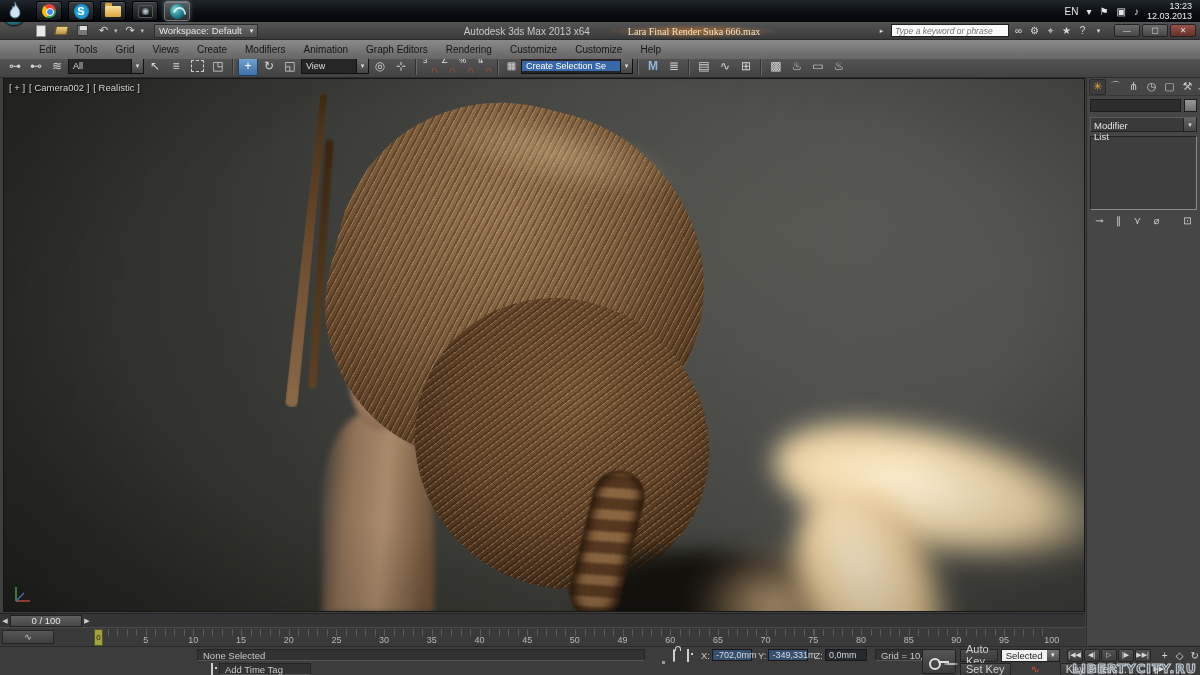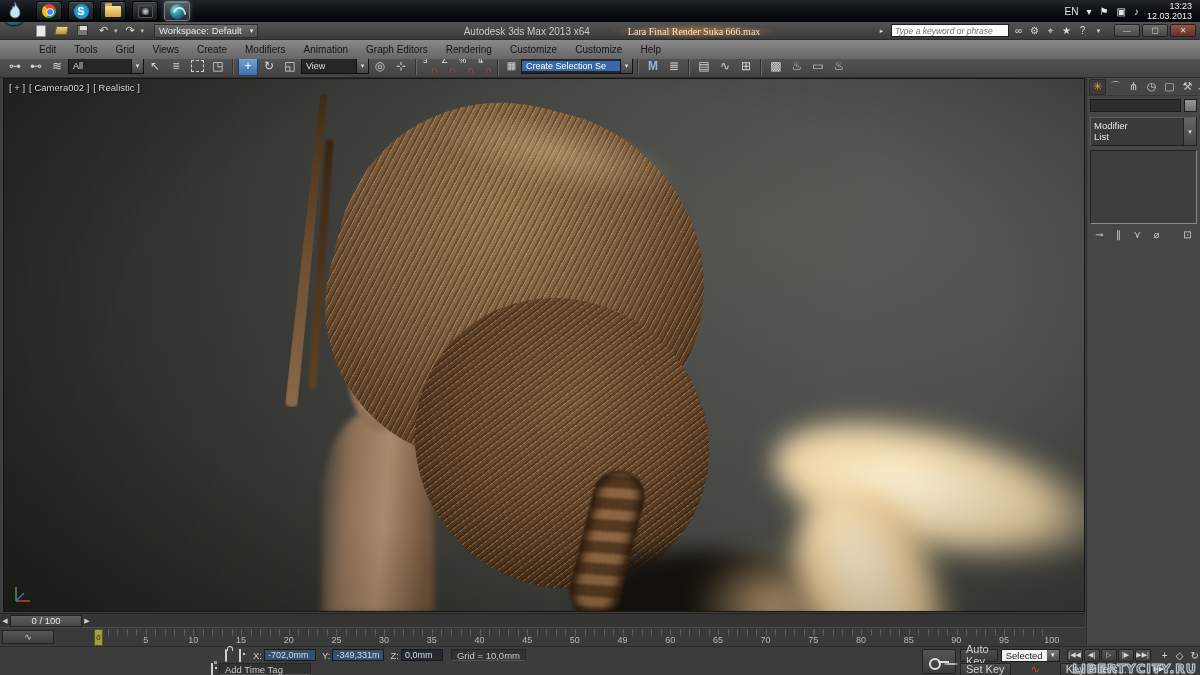--- a/index.html
+++ b/index.html
@@ -131,21 +131,21 @@
   
   .cmdpanel { position:absolute; left:1086px; top:78px; width:114px; height:567px; background:#464646;
     border-left:1px solid #2c2c2c; z-index:6; }
   .cp-tabs { display:flex; align-items:center; height:18px; padding:1px 2px; gap:1px; border-bottom:1px solid #383838; }
   .cp-tab { width:17px; height:16px; display:flex; align-items:center; justify-content:center; font-size:11px; color:#c9c9c9; }
   .cp-tab:first-child { color:#e8a33d; background:#3c3c3c; border:1px solid #2a2a2a; border-radius:2px; }
   .cp-arrow { margin-left:auto; color:#c9c9c9; font-size:9px; }
   .cp-namerow { display:flex; align-items:center; gap:3px; padding:3px 3px 2px; }
   .cp-name { flex:1; height:13px; background:#2d2d2d; border:1px solid #1c1c1c; }
   .cp-swatch { width:13px; height:13px; background:linear-gradient(#9a9a9a,#6f6f6f); border:1px solid #1c1c1c; }
-  .cp-modlist { display:flex; margin:3px 3px 0; height:29px; background:#3a3a3a; border:1px solid #5c5c5c;
+  .cp-modlist { display:flex; margin:3px 3px 0; height:15px; background:#3a3a3a; border:1px solid #5c5c5c;
     border-right-color:#222; border-bottom-color:#222;gap:35px; }
   .cp-modlist .lbl { flex:1; color:#e6e6e6; font-size:9.5px; padding:2px 3px; }
   .cp-modlist .arr { width:13px; background:linear-gradient(#666,#444); border-left:1px solid #222; color:#ddd;
     font-size:7px; display:flex; align-items:center; justify-content:center; }
   .cp-stack { margin:4px 3px 0; height:74px; background:#3e3e3e; border:1px solid #222;
     border-right-color:#8a8a8a; border-bottom-color:#8a8a8a; }
   .cp-stackbtns { display:flex; align-items:center; gap:2px; padding:3px 4px; }
   .cp-sbtn { width:17px; height:14px; display:flex; align-items:center; justify-content:center; color:#d2d2d2;
     font-size:10px; border-radius:2px; }
   .cp-sbtn:last-child { margin-left:auto; }
@@ -181,21 +181,21 @@
   .sico { width:14px; text-align:center; color:#cfcfcf; font-size:10px; }
   .bulb { width:7px; height:7px; border-radius:50%; background:radial-gradient(#efe39a,#b header);
     background:radial-gradient(#efe39a,#b5a23c); margin:0 3px; position:relative; }
   .bulb::after { content:""; position:absolute; left:2px; bottom:-3px; width:3px; height:3px; background:#999; }
   .lockico { width:8px; height:6px; border:1px solid #cfcfcf; border-radius:1px; position:relative; margin:0 4px; }
   .lockico::before { content:""; position:absolute; left:1px; top:-4px; width:4px; height:4px;
     border:1px solid #cfcfcf; border-bottom:none; border-radius:3px 3px 0 0; }
   .xyz-ico { width:10px; height:10px; border:1px solid #cfcfcf; margin:0 4px; position:relative; }
   .xyz-ico::after { content:""; position:absolute; left:3px; top:3px; width:2px; height:2px; background:#cfcfcf; }
   .coord-label { color:#c6c6c6; margin:0 2px 0 6px; font-size:9.5px; }
-  .coord-field { width:52px; height:12px; background:#26292e; border:1px solid #17191c; color:#d4d8dd;
+  .coord-field { width:40px; height:12px; background:#26292e; border:1px solid #17191c; color:#d4d8dd;
     font-size:9px; display:flex; align-items:center; padding:0 3px; }
   .coord-field.selblue { background:#35506e; }
   .gridbox { margin-left:8px; }
   .keybtn { position:absolute; left:922px; top:2px; width:34px; height:25px; background:linear-gradient(#555,#3a3a3a);
     border:1px solid #222; border-radius:2px; display:flex; align-items:center; justify-content:center; }
   .key-shape { width:20px; height:8px; position:relative; }
   .key-shape::before { content:""; position:absolute; left:0; top:0; width:8px; height:8px; border:2px solid #ddd; border-radius:50%; }
   .key-shape::after { content:""; position:absolute; left:9px; top:3px; width:11px; height:2px; background:#ddd;
     box-shadow:6px 2px 0 -0.5px #ddd, 9px 2px 0 -0.5px #ddd; }
   .akbtn { background:linear-gradient(#4c4c4c,#3a3a3a); border:1px solid #242424; color:#cfcfcf; font-size:11px;
@@ -467,20 +467,21 @@
           <span>95</span>
           <span>100</span>
         </div>
     </div>
     <div class="frame-marker">0</div>
   </div>
 
   <div class="statusbar">
 
     <div class="srow" style="left:197px; top:2px;">
+      <div class="inset" style="width:448px">None Selected</div>
       <span class="sico" style="margin-left:8px"><span class="bulb"></span></span>
       <span class="sico"><span class="lockico"></span></span>
       <span class="sico"><span class="xyz-ico"></span></span>
       <span class="coord-label">X:</span>
       <div class="coord-field selblue">-702,0mm</div>
       <span class="coord-label">Y:</span>
       <div class="coord-field selblue">-349,331m</div>
       <span class="coord-label">Z:</span>
       <div class="coord-field" style="width:42px">0,0mm</div>
       <div class="inset gridbox">Grid = 10,0mm</div>

